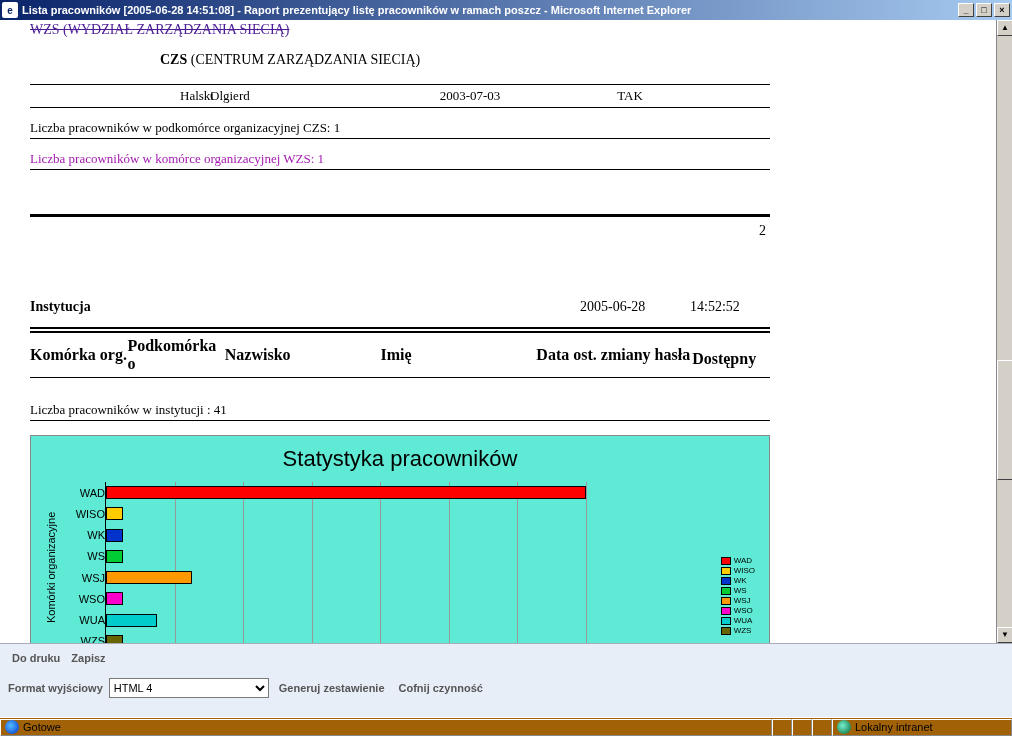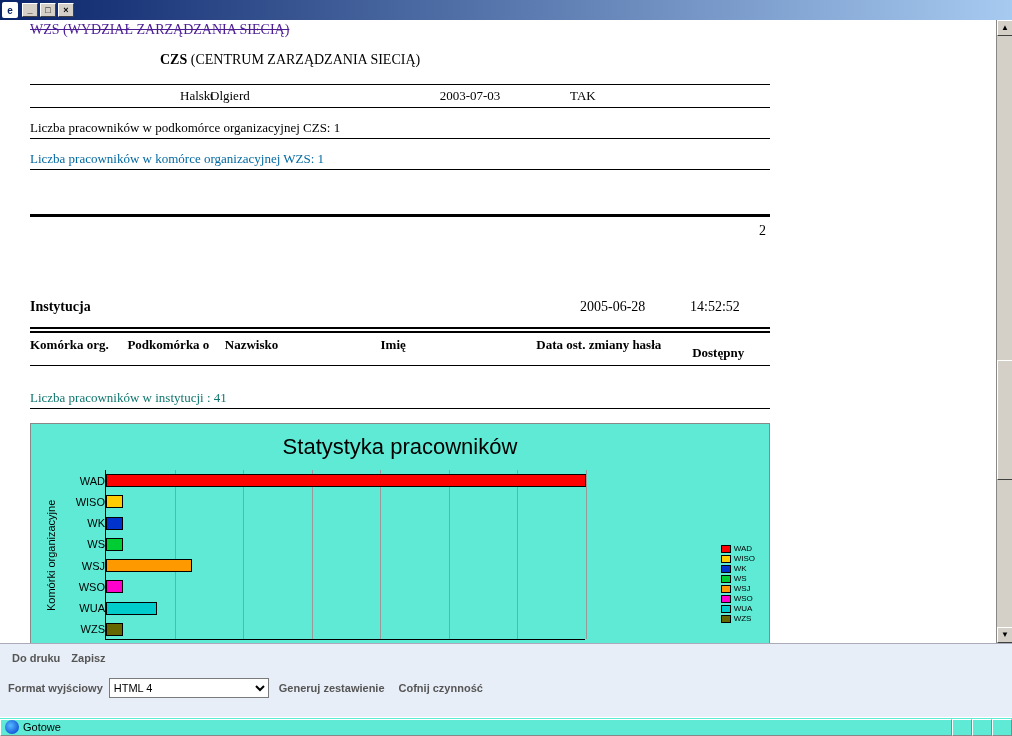--- a/index.html
+++ b/index.html
@@ -68,29 +68,29 @@
   .emp-row {
     display: flex;
     font-family: "Times New Roman", serif;
     font-size: 13px;
     border-bottom: 1px solid #000;
     padding: 3px 0;
   }
   .emp-row .c1 { width: 180px; padding-left: 150px; }
   .emp-row .c2 { width: 160px; }
   .emp-row .c3 { width: 200px; text-align: center; }
-  .emp-row .c4 { width: 120px; text-align: left; }
+  .emp-row .c4 { width: 120px; text-align: center; }
   .count-line {
     font-family: "Times New Roman", serif;
     font-size: 13px;
     border-bottom: 1px solid #000;
     padding: 12px 0 2px 0;
   }
-  .count-line.blue { color: #0369a1; }
-  .count-line.red  { color: #0f766e; margin-top: 12px; }
+  .count-line.blue { color: #a21caf; }
+  .count-line.red  { color: #000000; margin-top: 12px; }
   .thick-sep {
     border-top: 3px solid #000;
     margin-top: 44px;
   }
   .page-num {
     font-family: "Times New Roman", serif;
     text-align: right;
     padding: 6px 4px 0 0;
     font-size: 14px;
   }
@@ -101,26 +101,27 @@
     border-bottom: 2px solid #000;
     margin-top: 60px;
     padding-bottom: 12px;
   }
   .inst-row .l { font-weight: bold; flex: 1; }
   .inst-row .d { width: 110px; }
   .inst-row .t { width: 80px; }
   .col-hdr {
     display: flex;
     font-family: "Times New Roman", serif;
-    font-size: 13px;
+    font-size: 16px;
     font-weight: bold;
     border-top: 2px solid #000;
     border-bottom: 1px solid #000;
     margin-top: 2px;
     padding: 4px 0;
+    align-items: center;
   }
   .col-hdr .h1 { width: 100px; }
   .col-hdr .h2 { width: 100px; }
   .col-hdr .h3 { width: 160px; }
   .col-hdr .h4 { width: 160px; }
   .col-hdr .h5 { width: 160px; }
   .col-hdr .h6 { width: 80px; margin-top: 8px; }
   .chart-box {
     border: 1px solid #888;
     background: #5eead4;
@@ -230,21 +231,21 @@
     font-size: 11px;
     width: 160px;
     background: #fff;
     border: 1px solid #7a7a7a;
     height: 20px;
   }
   .statusbar {
     position: absolute;
     left: 0; right: 0; bottom: 0;
     height: 19px;
-    background: #5eead4;
+    background: #a16207;
     border-top: 1px solid #fff;
     display: flex;
     align-items: center;
     font-size: 11px;
   }
   .statusbar .sb-cell {
     border: 1px solid #888;
     border-top-color: #fff; border-left-color: #fff;
     height: 17px; line-height: 15px;
     padding: 0 4px;
@@ -263,20 +264,21 @@
     display: inline-block;
     background: radial-gradient(circle at 40% 40%, #7ec, #063);
     border-radius: 50%;
   }
 </style>
 </head>
 <body>
 
 <div class="titlebar">
   <span class="ie-icon">e</span>
+  <span class="title-text">Lista pracowników [2005-06-28 14:51:08] - Raport prezentujący listę pracowników w ramach poszcz - Microsoft Internet Explorer</span>
   <div class="win-btns">
     <div class="win-btn">_</div>
     <div class="win-btn">□</div>
     <div class="win-btn">×</div>
   </div>
 </div>
 
 <div class="content-viewport">
   <div class="report">
 
@@ -419,13 +421,17 @@
 </div>
 
 <div class="statusbar">
   <div class="sb-cell sb-main">
     <span class="ie-mini"></span>
     <span>Gotowe</span>
   </div>
   <div class="sb-cell sb-small"></div>
   <div class="sb-cell sb-small"></div>
   <div class="sb-cell sb-small"></div>
+  <div class="sb-cell sb-zone">
+    <span class="globe-mini"></span>
+    <span>Lokalny intranet</span>
+  </div>
 </div>
 
 </body></html>

